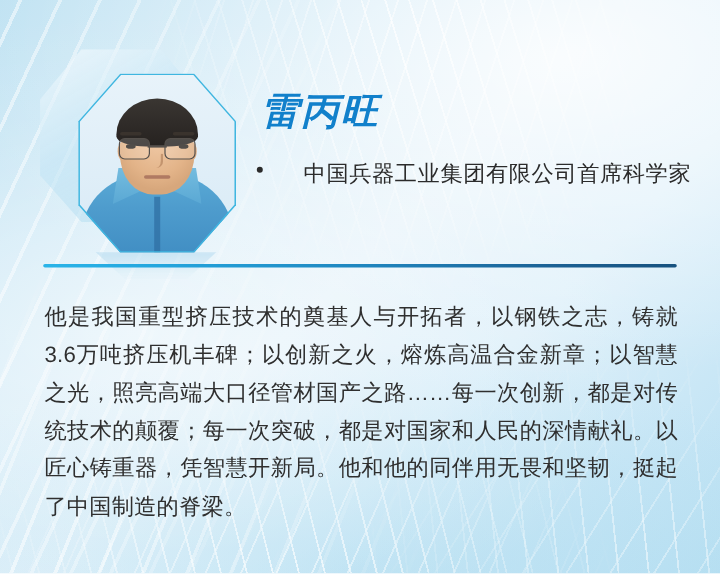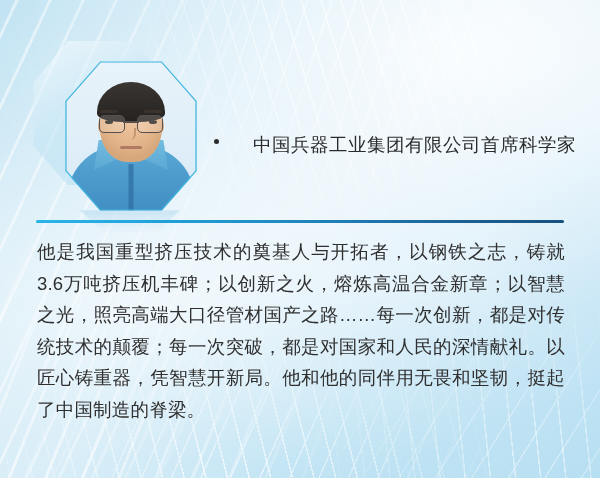--- a/index.html
+++ b/index.html
@@ -214,21 +214,21 @@
     width: 528px;
     height: 3px;
     background: linear-gradient(90deg, #2ab4e8 0%, #24a6de 18%, #1f84bd 52%, #1b5f92 82%, #17527f 100%);
     border-radius: 2px;
   }
 
   
   .body-text {
     position: absolute;
     left: 37px;
-    top: 236px;
+    top: 248px;
     width: 528px;
     font-size: 18.5px;
     line-height: 31.5px;
     color: #2f2f2f;
     text-align: justify;
     text-justify: inter-character;
     letter-spacing: 0.2px;
   }
 </style>
 </head>
@@ -272,20 +272,21 @@
 
     <div class="hex-stroke">
       <svg viewBox="0 0 134 152" preserveAspectRatio="none" aria-hidden="true">
         <polygon points="36.2,1.5 97.8,1.5 132.5,41 132.5,111 97.8,150.5 36.2,150.5 1.5,111 1.5,41" fill="none" stroke="#3fb6e0" stroke-width="2.2"></polygon>
       </svg>
     </div>
 
     <div class="hex-reflect"></div>
   </div>
 
+  <div class="name">雷丙旺</div>
 
   <div class="role-row">
     <span class="role-bullet"></span>
     <span class="role-text">中国兵器工业集团有限公司首席科学家</span>
   </div>
 
   <div class="divider"></div>
 
   <div class="body-text">他是我国重型挤压技术的奠基人与开拓者，以钢铁之志，铸就3.6万吨挤压机丰碑；以创新之火，熔炼高温合金新章；以智慧之光，照亮高端大口径管材国产之路……每一次创新，都是对传统技术的颠覆；每一次突破，都是对国家和人民的深情献礼。以匠心铸重器，凭智慧开新局。他和他的同伴用无畏和坚韧，挺起了中国制造的脊梁。</div>
 

